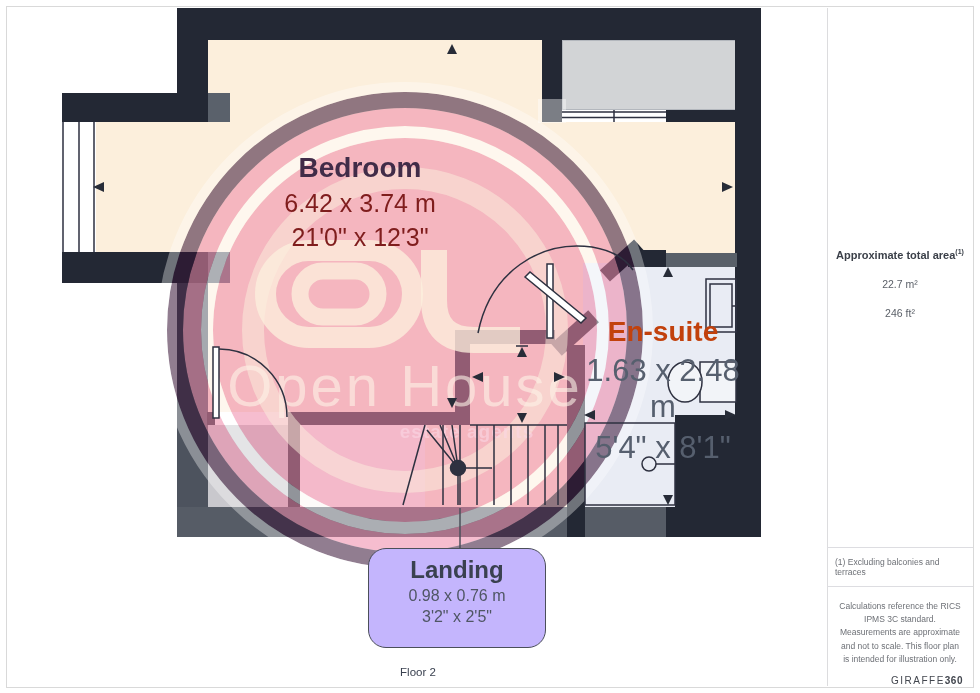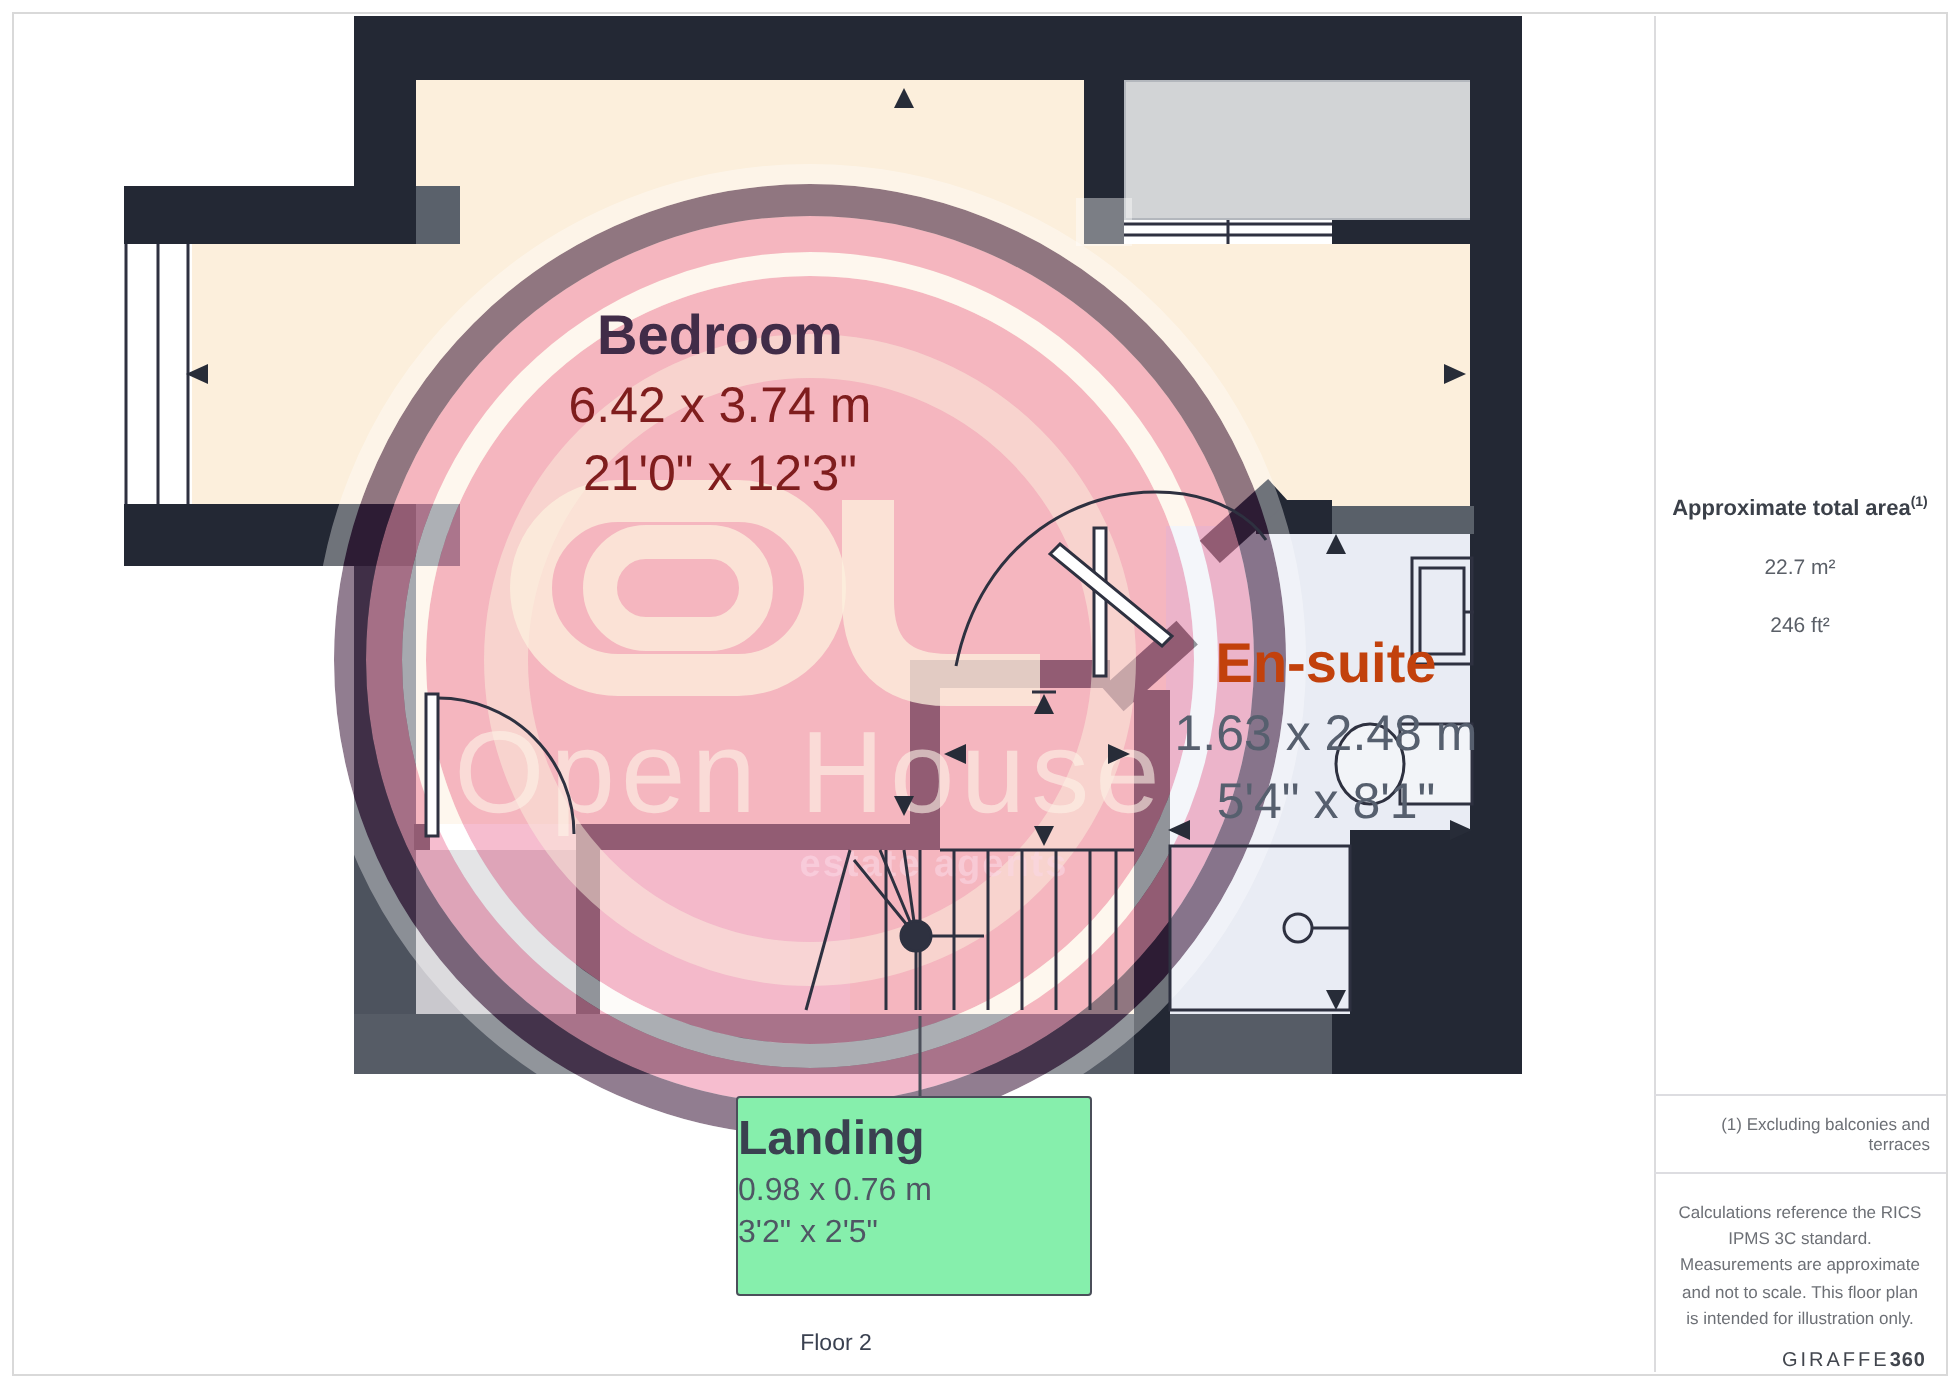--- a/index.html
+++ b/index.html
@@ -48,35 +48,35 @@
   
   .svg-layer{left:0;top:0;width:980px;height:693px;pointer-events:none;}
   
   .room-label{text-align:center;}
   .room-title{font-weight:bold;}
   .lbl-bedroom{left:220px;top:152px;width:280px;}
   .lbl-bedroom .room-title{font-size:28px;color:#412c48;}
   .lbl-bedroom .room-dim{font-size:25px;color:#7f1d1d;margin-top:5px;}
   .lbl-ensuite{left:570px;top:316px;width:186px;}
   .lbl-ensuite .room-title{font-size:28px;color:#c2410c;}
-  .lbl-ensuite .room-dim{font-size:25px;color:#565f6e;margin-top:5px;}
-  .callout{left:368px;top:548px;width:178px;height:100px;background:#86efac;
-           border:1.6px solid #4b4f5a;border-radius:2px;box-sizing:border-box;}
+  .lbl-ensuite .room-dim{font-size:31px;color:#565f6e;margin-top:5px;}
+  .callout{left:368px;top:548px;width:178px;height:100px;background:#c4b5fd;
+           border:1.6px solid #4b4f5a;border-radius:18px;text-align:center;box-sizing:border-box;}
   .callout .room-title{font-size:24px;color:#3a4150;margin-top:7px;}
   .callout .room-dim{font-size:16px;color:#4f5664;margin-top:3px;}
   
   .floor-tag{left:348px;top:666px;width:140px;text-align:center;font-size:11.5px;font-weight:normal;color:#3a4150;}
   .sidebar-divider{left:827px;top:8px;width:1px;height:678px;background:#dcdcde;}
   .sb-area{left:827px;top:248px;width:146px;text-align:center;}
   .sb-area-title{font-size:11px;font-weight:bold;color:#3b4049;}
   .sb-area-title sup{font-size:7px;}
   .sb-area-val{font-size:10.5px;color:#5a5f67;margin-top:17px;}
   .sb-note1{left:827px;top:547px;width:146px;height:40px;border-top:1px solid #dddde1;border-bottom:1px solid #dddde1;
             box-sizing:border-box;display:flex;align-items:center;justify-content:center;}
-  .sb-note1 .note-text{font-size:8.5px;color:#6d7076;text-align:right;padding:0 8px;}
+  .sb-note1 .note-text{font-size:8.5px;color:#6d7076;text-align:left;padding:0 8px;}
   .sb-note2{left:827px;top:588px;width:146px;box-sizing:border-box;padding:12px 10px 0 10px;text-align:center;}
   .sb-note2 .note-text{font-size:8.5px;line-height:1.55;color:#6d7076;}
   .sb-brand{margin-top:9px;font-size:10px;letter-spacing:1.5px;color:#42464e;text-align:right;}
   .sb-brand b{letter-spacing:0.5px;}
 </style>
 </head>
 <body>
 
 <div class="page">
   <div class="abs page-border"></div>

